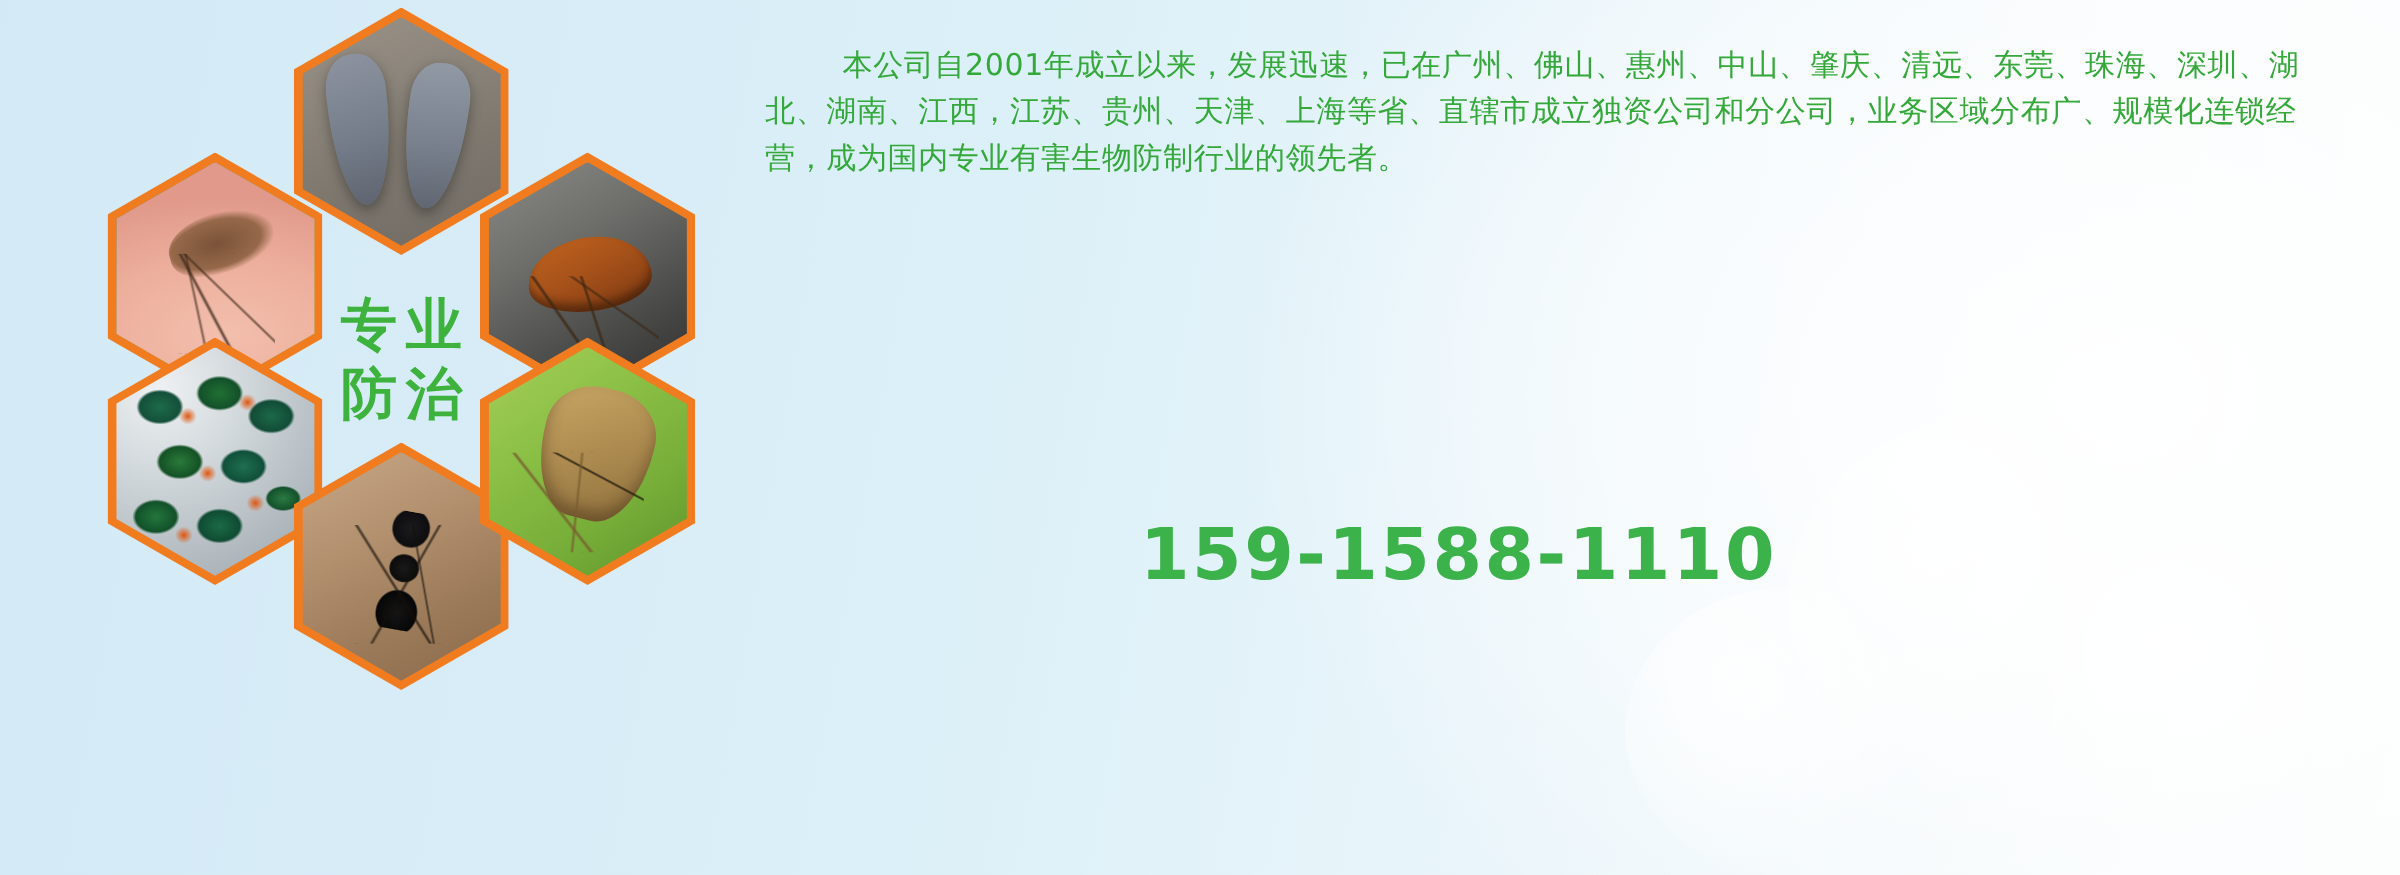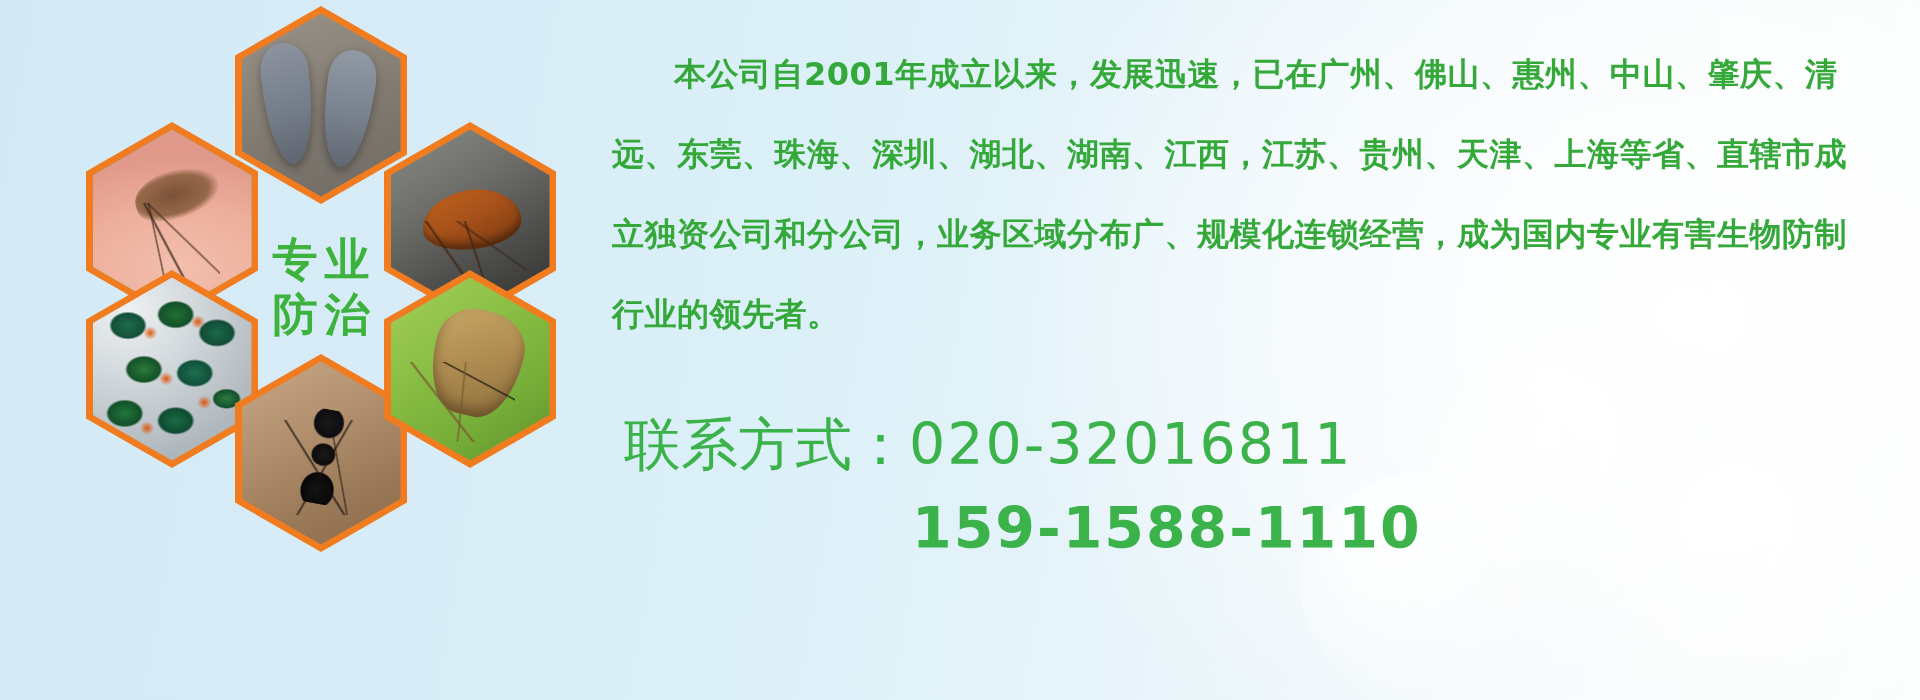--- a/index.html
+++ b/index.html
@@ -243,23 +243,23 @@
 
   
   .copy {
     position: absolute;
     left: 612px;
     top: 34px;
     width: 1258px;
   }
   .copy p {
     color: #34a93a;
-    font-size: 32px;
-    font-weight: bold;
-    line-height: 80px;
+    font-size: 24px;
+    font-weight: normal;
+    line-height: 37px;
     text-indent: 62px;
     letter-spacing: 0.5px;
     font-family: "DejaVu Sans", "Liberation Sans", sans-serif;
   }
 
   
   .contact {
     position: absolute;
     left: 624px;
     top: 402px;
@@ -327,17 +327,16 @@
       <div class="word">防治</div>
     </div>
 
   </div>
 
   <div class="copy">
     <p>本公司自2001年成立以来，发展迅速，已在广州、佛山、惠州、中山、肇庆、清远、东莞、珠海、深圳、湖北、湖南、江西，江苏、贵州、天津、上海等省、直辖市成立独资公司和分公司，业务区域分布广、规模化连锁经营，成为国内专业有害生物防制行业的领先者。</p>
   </div>
 
   <div class="contact">
-    <div class="line"><span>联系方式：</span><span class="num">020-32016811</span></div>
     <div class="line line-2"><span class="num">159-1588-1110</span></div>
   </div>
 
 </div>
 
 </body></html>

